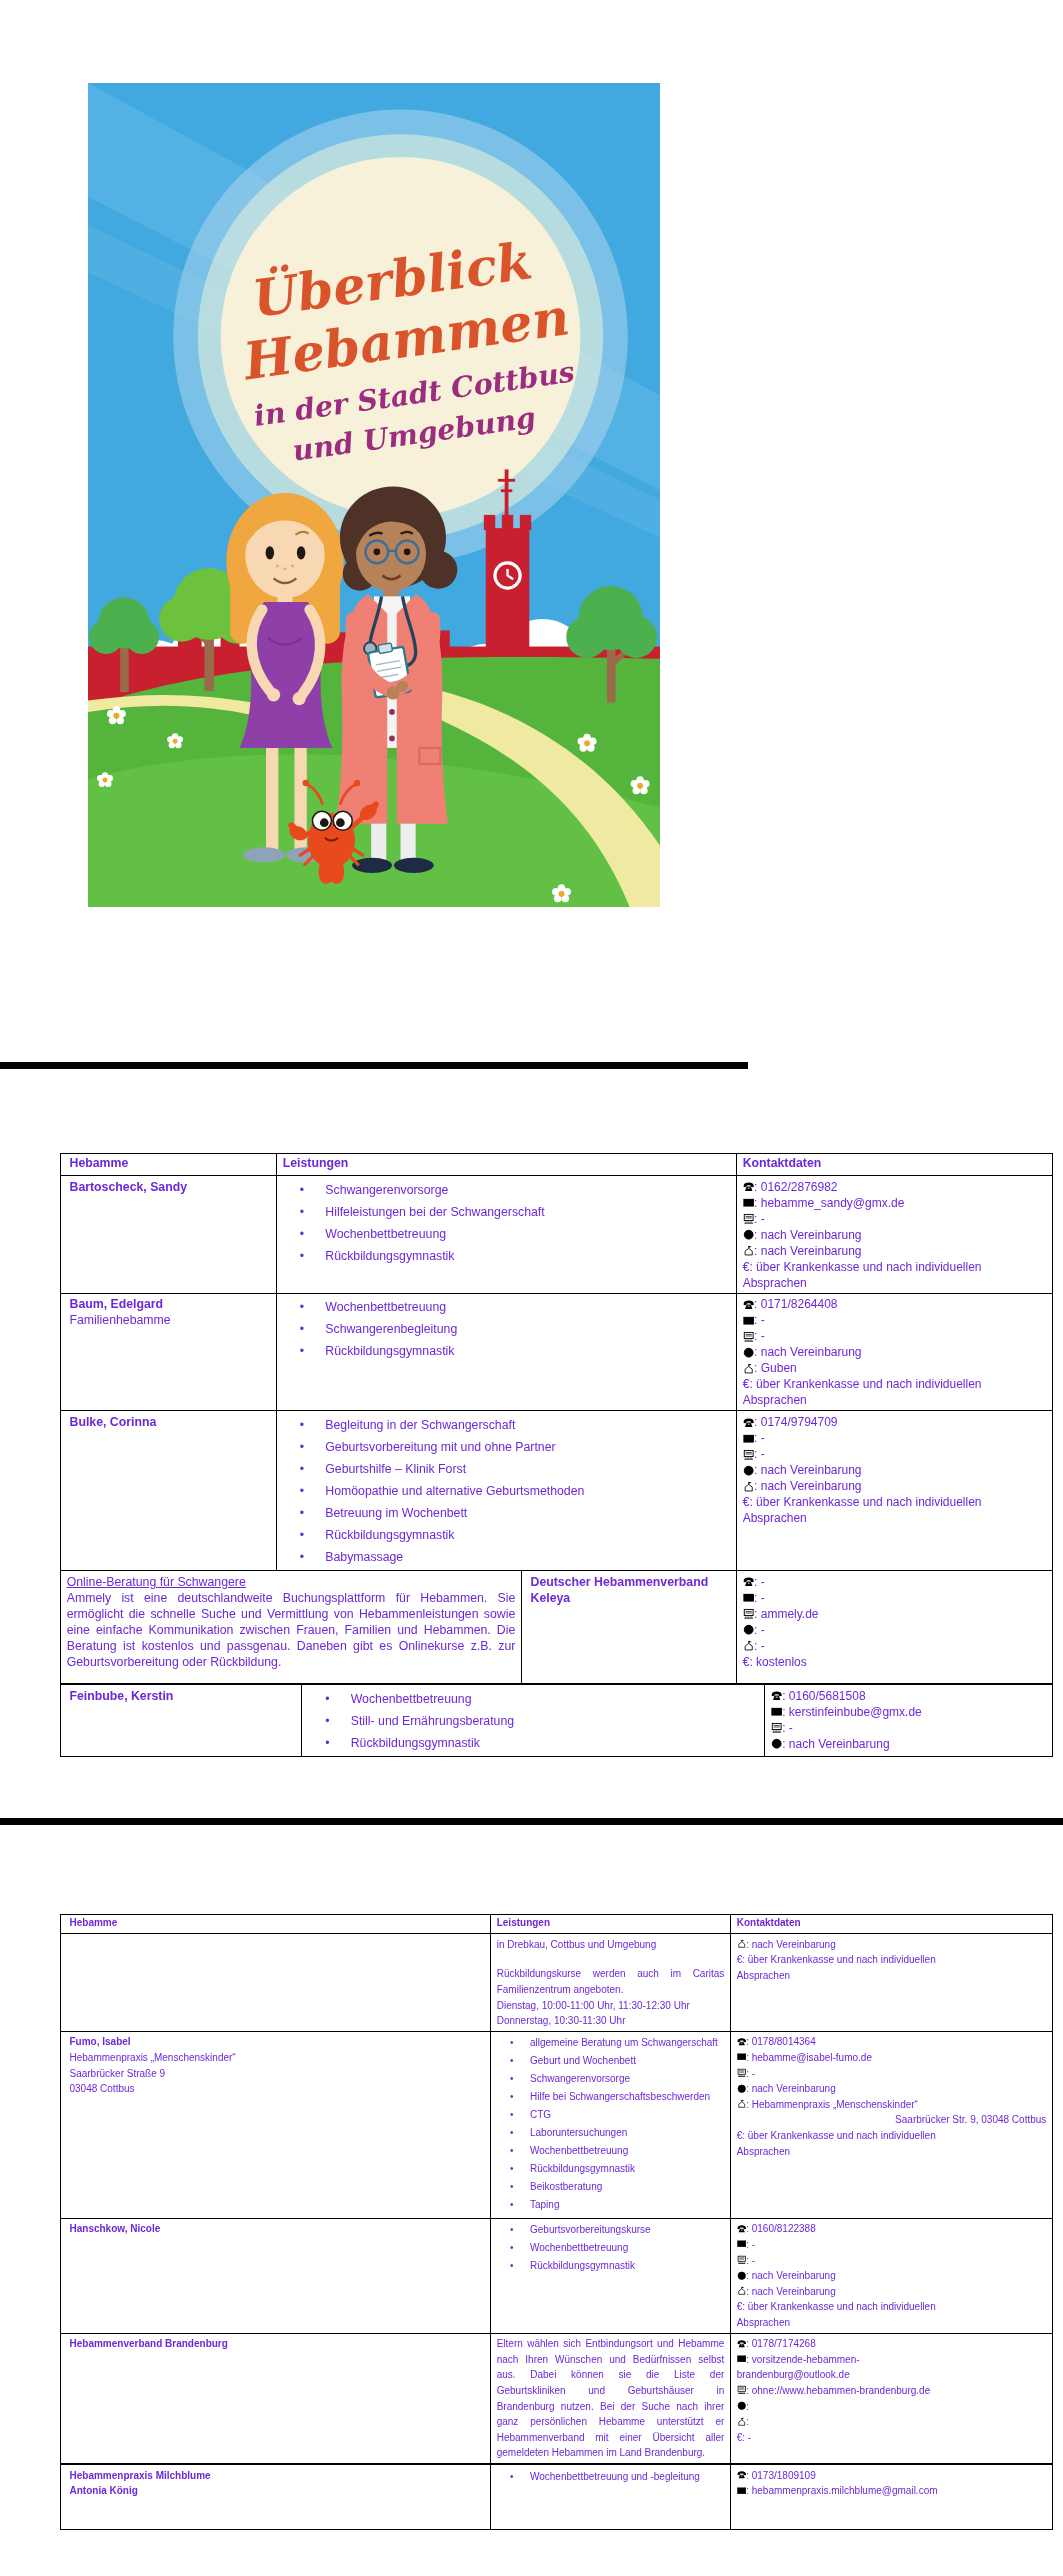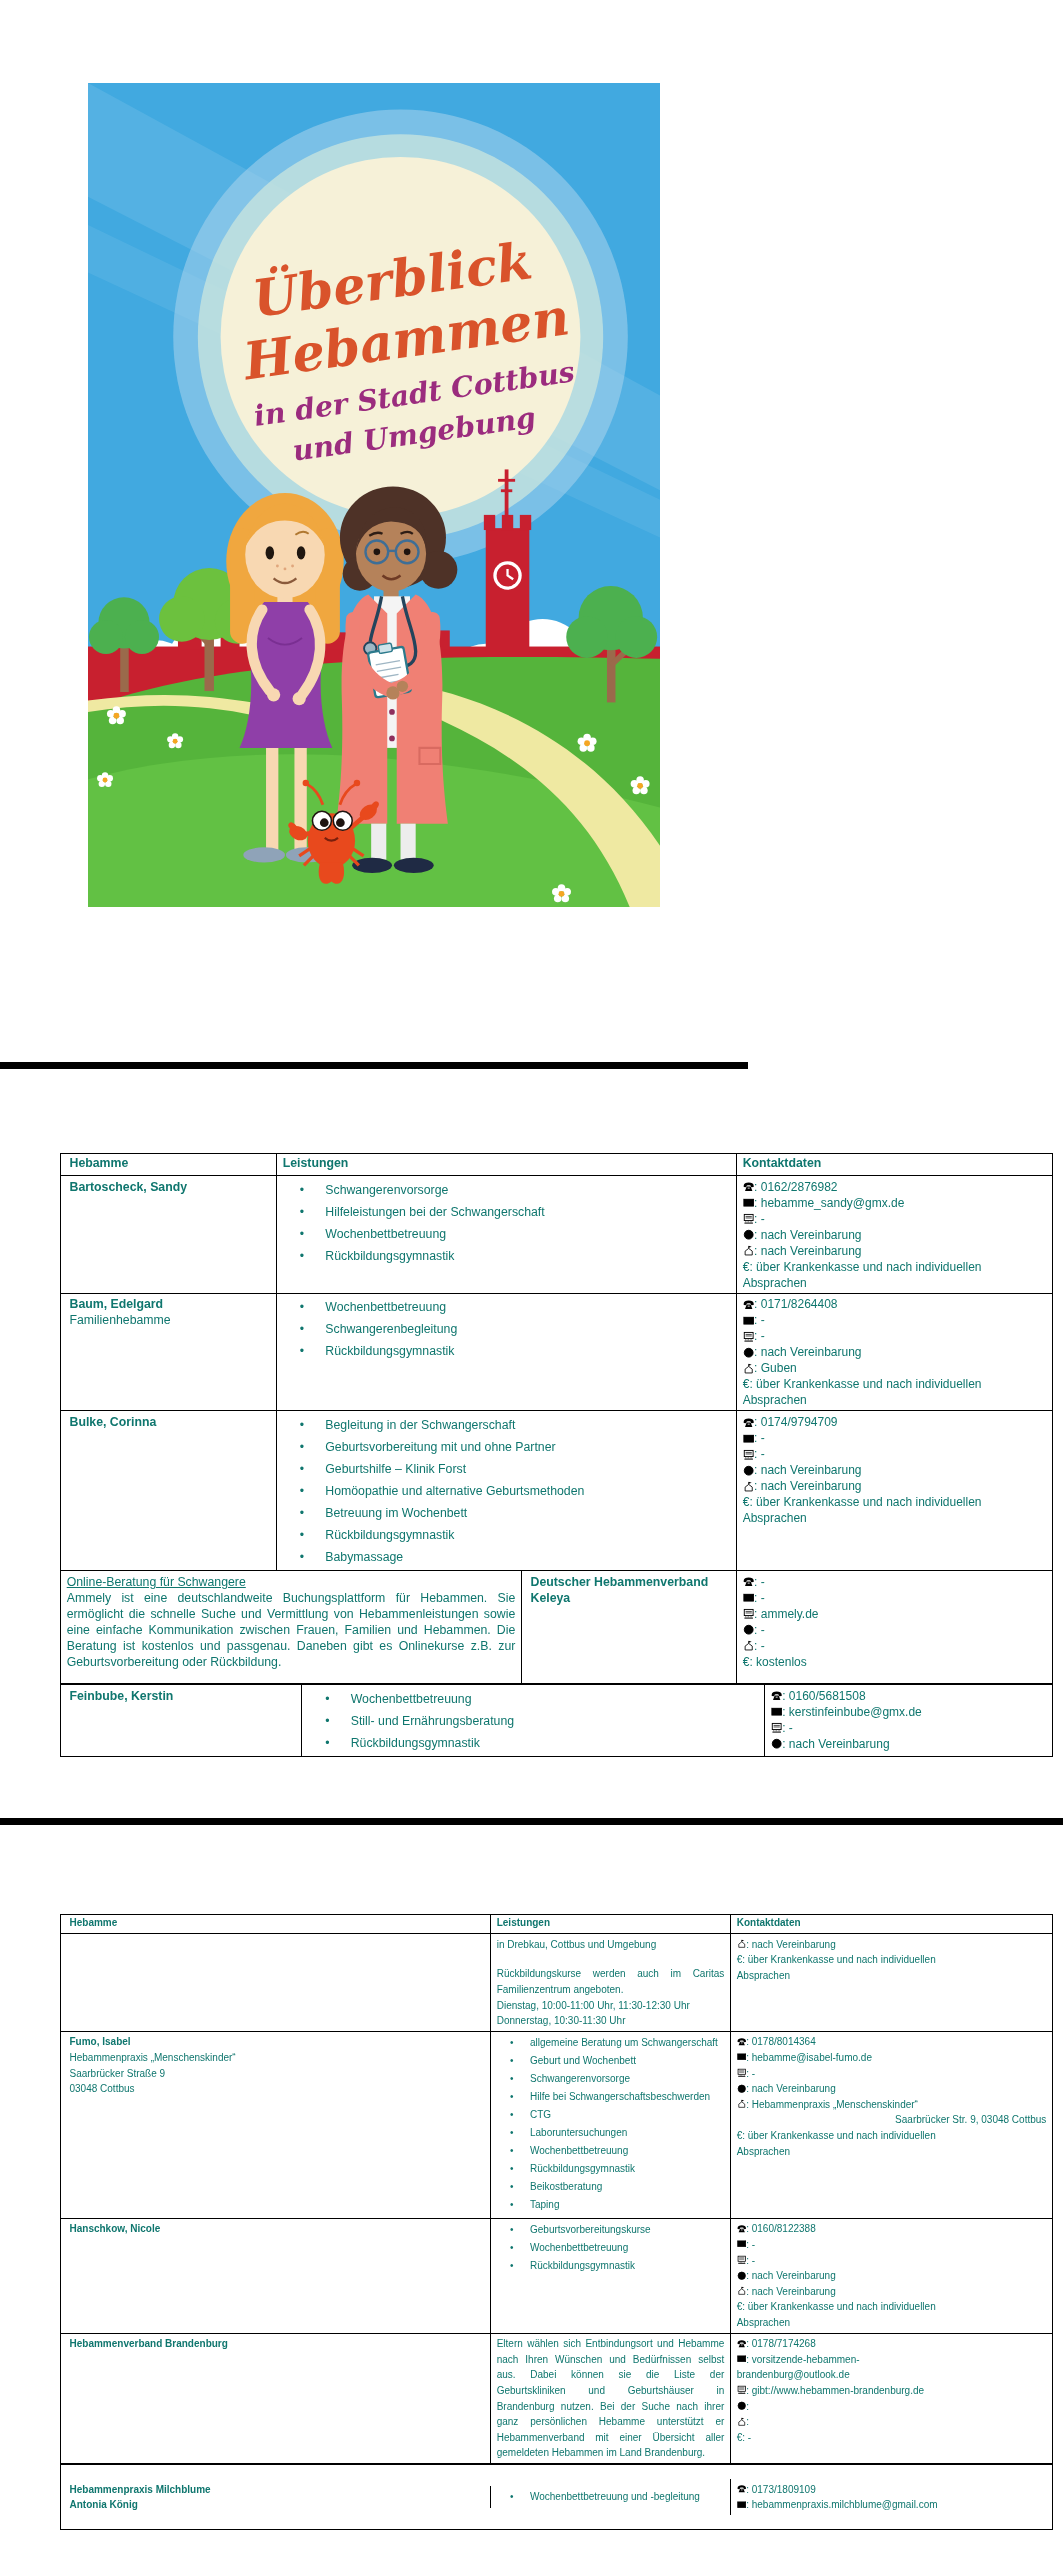--- a/index.html
+++ b/index.html
@@ -9,21 +9,21 @@
   
   .cover{position:absolute;left:88px;top:83px;width:572px;height:824px;}
   .cover svg{display:block;width:100%;height:100%;}
 
   
   .divider{position:absolute;background:#000;height:6.6px;}
   #divider1{left:0;top:1062px;width:748px;}
   #divider2{left:0;top:1818px;width:1063px;}
 
   
-  .doc-table{position:absolute;left:60px;width:991px;border:0.9px solid #000;border-top:1.4px solid #000;color:#0f766e;}
+  .doc-table{position:absolute;left:60px;width:991px;border:0.9px solid #000;border-top:1.4px solid #000;color:#6d28d9;}
   #table1{top:1153px;font-size:12.3px;}
   #table2{top:1914px;font-size:10px;}
   .tr{display:flex;border-bottom:0.9px solid #000;align-items:stretch;}
   .doc-table .tr:last-child{border-bottom:none;}
   .tr.lastrow{border-top:1.4px solid #000;}
   .thead{border-bottom:1.4px solid #000;}
   .td{box-sizing:border-box;padding:2.8px 5.7px 1.9px 5.7px;}
   .td+.td{border-left:0.9px solid #000;}
   .th{font-weight:bold;padding-top:1.9px;}
   #table1 .c0{width:215px;padding-left:8.5px;}
@@ -738,34 +738,34 @@
                 <path d="M1.2,3.4 L8,9 L14.8,3.4"></path>
                 <path d="M1.6,12.6 L6.2,7.7 M14.4,12.6 L9.8,7.7"></path>
               </svg></span><span>: </span><span class="c-val">vorsitzende-hebammen-</span></div>
           <div class="cl">brandenburg@outlook.de</div>
           <div class="cl"><span class="c-ic"><svg viewBox="0 0 16 16">
                 <rect x="1.8" y="2" width="12.4" height="8.6" fill="none" stroke="#000" stroke-width="1.3"></rect>
                 <line x1="3.6" y1="4.8" x2="12.4" y2="4.8" stroke="#000" stroke-width="1"></line>
                 <line x1="3.6" y1="7" x2="12.4" y2="7" stroke="#000" stroke-width="1"></line>
                 <path d="M3,12.4 L4,12.4 M5.2,12.4 L6.2,12.4 M7.4,12.4 L8.4,12.4 M9.6,12.4 L10.6,12.4 M11.8,12.4 L12.8,12.4" stroke="#000" stroke-width="1.1"></path>
                 <line x1="2" y1="14.2" x2="14" y2="14.2" stroke="#000" stroke-width="1.4"></line>
-              </svg></span><span>: </span><span class="c-val">gibt://www.hebammen-brandenburg.de</span></div>
+              </svg></span><span>: </span><span class="c-val">ohne://www.hebammen-brandenburg.de</span></div>
           <div class="cl"><span class="c-ic"><svg viewBox="0 0 16 16" fill="none" stroke="#000">
                 <circle cx="8" cy="8" r="6.2" stroke-width="1.3"></circle>
                 <path d="M8,4.6 L8,8 L10.8,9.6" stroke-width="1.2"></path>
               </svg></span><span>: </span><span class="c-val"></span></div>
           <div class="cl"><span class="c-ic"><svg viewBox="0 0 16 16">
                 <path d="M3,14 L3,8.6 L8,4.8 L13,8.6 L13,14 Z" fill="none" stroke="#000" stroke-width="1.2"></path>
                 <line x1="8" y1="4.8" x2="8" y2="1.6" stroke="#000" stroke-width="1.2"></line>
                 <path d="M8,1.2 L12.2,2.4 L8,3.7 Z"></path>
               </svg></span><span>: </span><span class="c-val"></span></div>
           <div class="cl"><span class="c-ic"><span class="euro">€</span></span><span>: </span><span class="c-val">-</span></div>
         </div>
       </div>
-      <div class="tr lastrow" style="min-height: 64px; align-items: center;">
+      <div class="tr lastrow" style="min-height: 64px;">
         <div class="td c0">
           <div class="nl b">Hebammenpraxis Milchblume</div>
           <div class="nl b">Antonia König</div>
         </div>
         <div class="td c1">
           <div class="svc bb">
             <span class="dot">•</span>
             <span class="btxt">Wochenbettbetreuung und -begleitung</span>
           </div>
         </div>

